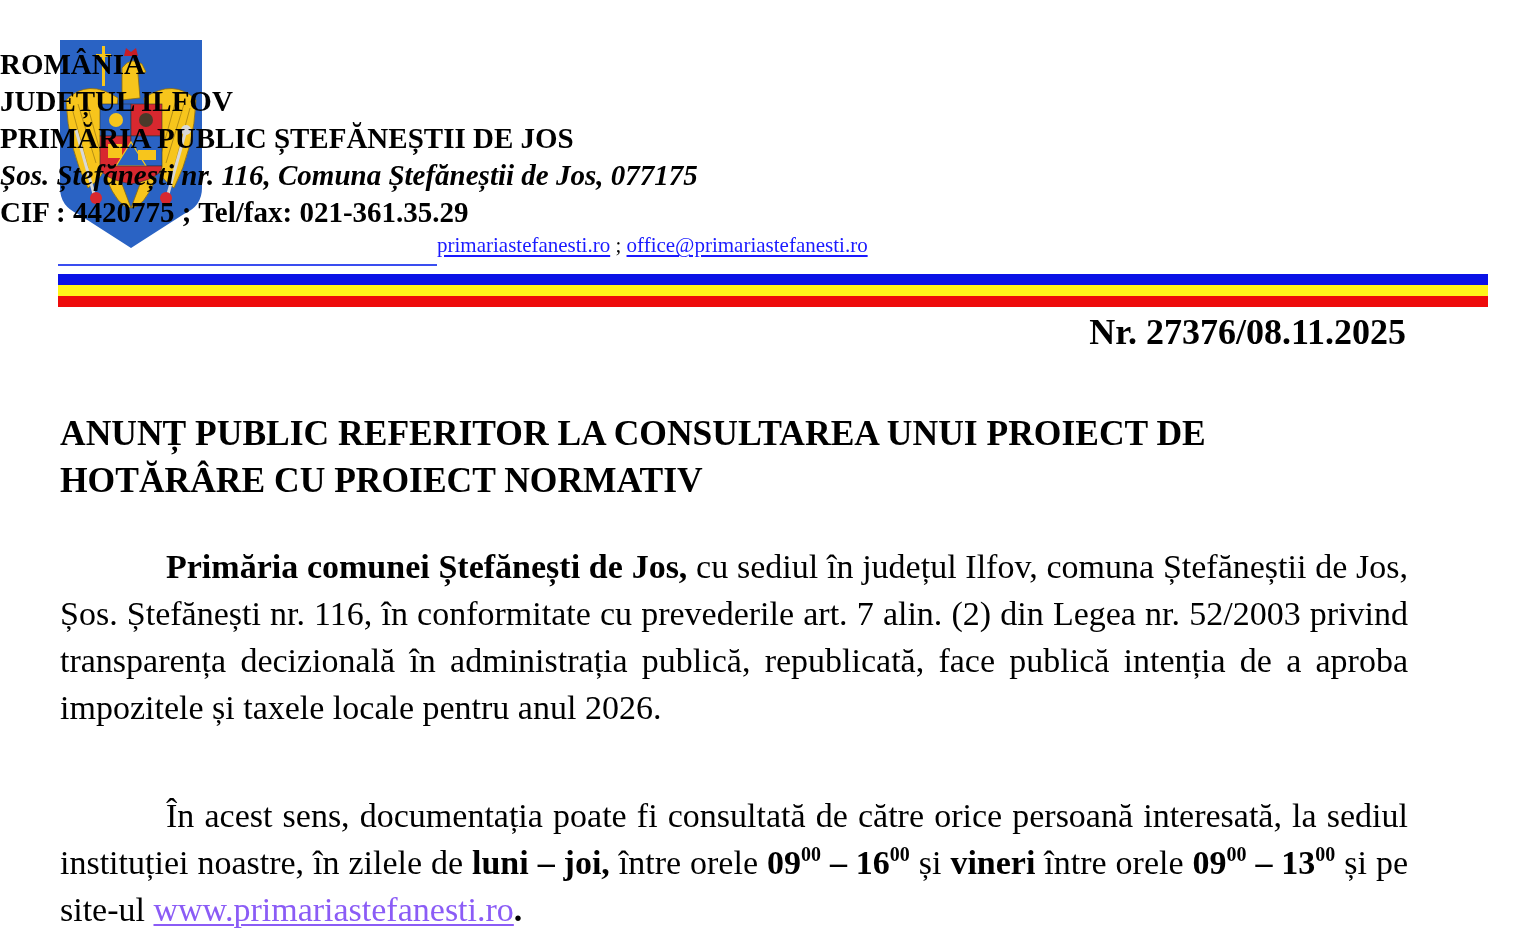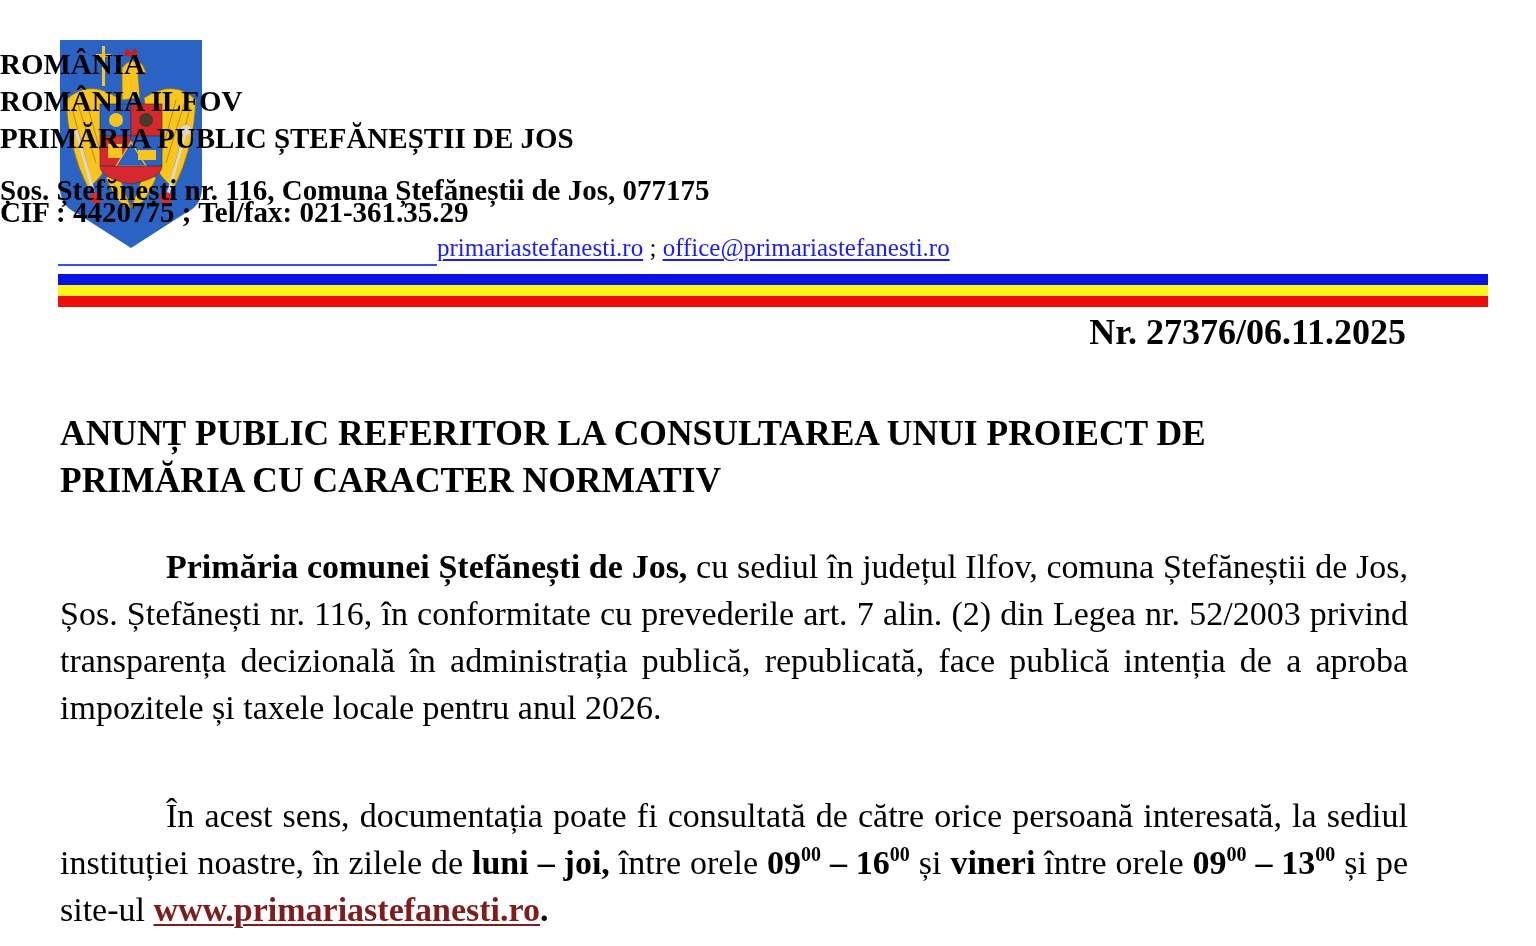--- a/index.html
+++ b/index.html
@@ -26,25 +26,25 @@
     position: absolute;
     left: 0; width: 1500px;
     text-align: left;
     font-weight: bold;
     white-space: nowrap;
     line-height: 1;
   }
   #hdr-country   { top: 50px;  font-size: 29px; left: 0; width: 1500px; }
   #hdr-county    { top: 87px;  font-size: 29px; }
   #hdr-office    { top: 124px; font-size: 29px; }
-  #hdr-address   { top: 176px; font-size: 29px; }
+  #hdr-address   { top: 161px; font-size: 29px; font-style: italic; }
   #hdr-ids       { top: 198px; font-size: 29px; }
   #hdr-links {
     position: absolute; top: 235px; left: 437px;
-    font-size: 25px; line-height: 1; white-space: nowrap;
+    font-size: 21px; line-height: 1; white-space: nowrap;
     font-weight: normal;
   }
   #hdr-links a {
     color: #1a1aff;
     text-decoration: underline;
     text-decoration-thickness: 1.5px;
     text-underline-offset: 3px;
   }
   #hdr-links .sep { color: #000; }
 
@@ -75,22 +75,22 @@
     position: absolute; left: 60px; width: 1348px;
     font-size: 34px; line-height: 47px;
     text-align: justify;
     text-indent: 106px;
   }
   #para-1 { top: 543px; }
   #para-2 { top: 792px; }
   .para b { font-weight: bold; }
   .para sup { font-size: 20px; line-height: 0; vertical-align: 13px; font-weight: bold; }
   .para a {
-    color: #7f1d1d; text-decoration: underline;
-    text-decoration-thickness: 1.5px; text-underline-offset: 3px; font-weight: bold;
+    color: #8b5cf6; text-decoration: underline;
+    text-decoration-thickness: 1.5px; text-underline-offset: 3px;
   }
 </style>
 </head>
 <body>
 
 <svg id="coat-of-arms" class="abs" viewBox="0 0 146 212" xmlns="http://www.w3.org/2000/svg">
 
   <path d="M2 2 H144 V150 Q144 168 126 176 L73 210 L20 176 Q2 168 2 150 Z" fill="#2a63c4"></path>
 
   <path d="M60 60 Q30 40 8 62 Q10 110 30 150 Q45 140 52 120 Z" fill="#f7c51c" stroke="#8a6a10" stroke-width="0.8"></path>
@@ -126,37 +126,37 @@
   <rect x="80" y="112" width="18" height="10" fill="#f7c51c"></rect>
 
   <path d="M18 92 L36 156" stroke="#d8d8d8" stroke-width="3"></path>
   <circle cx="38" cy="160" r="6" fill="#d8282f"></circle>
   <path d="M128 92 L110 156" stroke="#d8d8d8" stroke-width="3"></path>
   <circle cx="128" cy="92" r="5" fill="#d8d8d8"></circle>
   <circle cx="108" cy="160" r="6" fill="#d8282f"></circle>
 </svg>
 
 <div id="hdr-country" class="header-line">ROMÂNIA</div>
-<div id="hdr-county" class="header-line">ROMÂNIA ILFOV</div>
+<div id="hdr-county" class="header-line">JUDEȚUL ILFOV</div>
 <div id="hdr-office" class="header-line">PRIMĂRIA PUBLIC ȘTEFĂNEȘTII DE JOS</div>
 <div id="hdr-address" class="header-line">Șos. Ștefănești nr. 116, Comuna Ștefăneștii de Jos, 077175</div>
 <div id="hdr-ids" class="header-line">CIF : 4420775  ; Tel/fax: 021-361.35.29</div>
 
 <div id="hdr-links">
   <a href="#">primariastefanesti.ro</a><span class="sep"> ; </span><a href="#">office@primariastefanesti.ro</a>
 </div>
 
 <div id="link-underline-extension" class="abs"></div>
 
 <div id="stripe-blue" class="stripe"></div>
 <div id="stripe-yellow" class="stripe"></div>
 <div id="stripe-red" class="stripe"></div>
 
-<div id="doc-number">Nr. 27376/06.11.2025</div>
+<div id="doc-number">Nr. 27376/08.11.2025</div>
 
 <div id="doc-title">
   <div>ANUNȚ PUBLIC REFERITOR LA CONSULTAREA UNUI PROIECT DE</div>
-  <div>PRIMĂRIA CU CARACTER NORMATIV</div>
+  <div>HOTĂRÂRE CU PROIECT NORMATIV</div>
 </div>
 
 <div id="para-1" class="para"><b>Primăria comunei Ștefănești de Jos,</b><span> cu sediul în județul Ilfov, comuna Ștefăneștii de Jos, Șos. Ștefănești nr. 116, în conformitate cu prevederile art. 7 alin. (2) din Legea nr. 52/2003 privind transparența decizională în administrația publică, republicată, face publică intenția de a aproba impozitele și taxele locale pentru anul 2026.</span></div>
 
 <div id="para-2" class="para"><span>În acest sens, documentația poate fi consultată de către orice persoană interesată, la sediul instituției noastre, în zilele de </span><b>luni – joi,</b><span>  între orele </span><b><span>09</span><sup>00</sup><span> – </span><span>16</span><sup>00</sup></b><span> și </span><b>vineri</b><span> între orele </span><b><span>09</span><sup>00</sup><span> – </span><span>13</span><sup>00</sup></b><span> și pe site-ul </span><a href="#">www.primariastefanesti.ro</a><b>.</b></div>
 
 </body></html>

